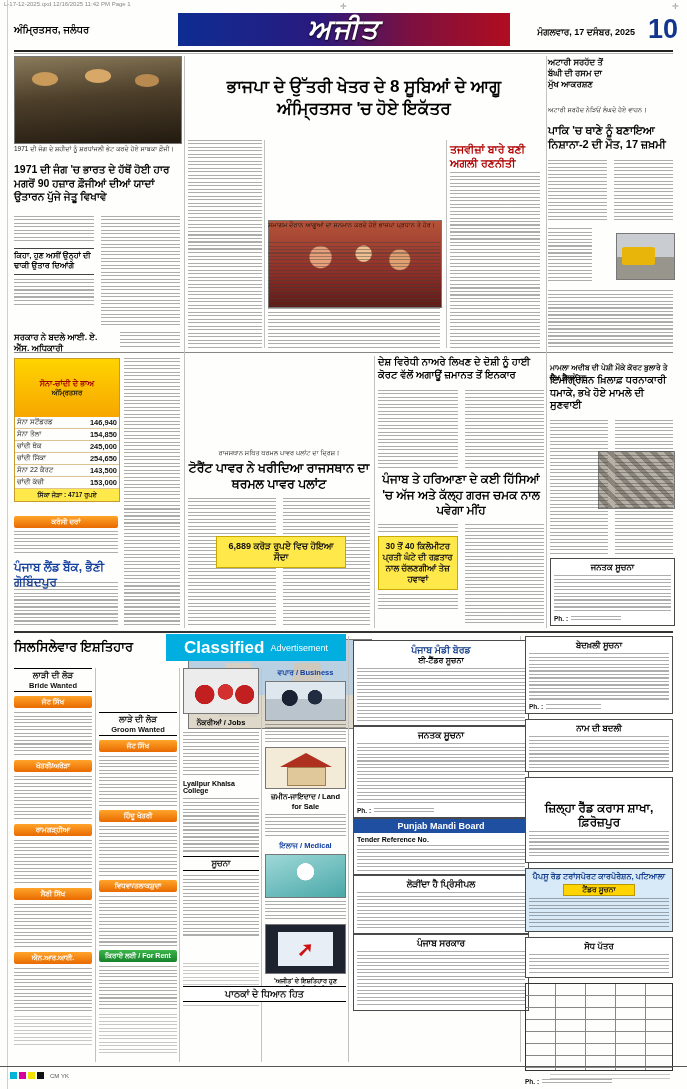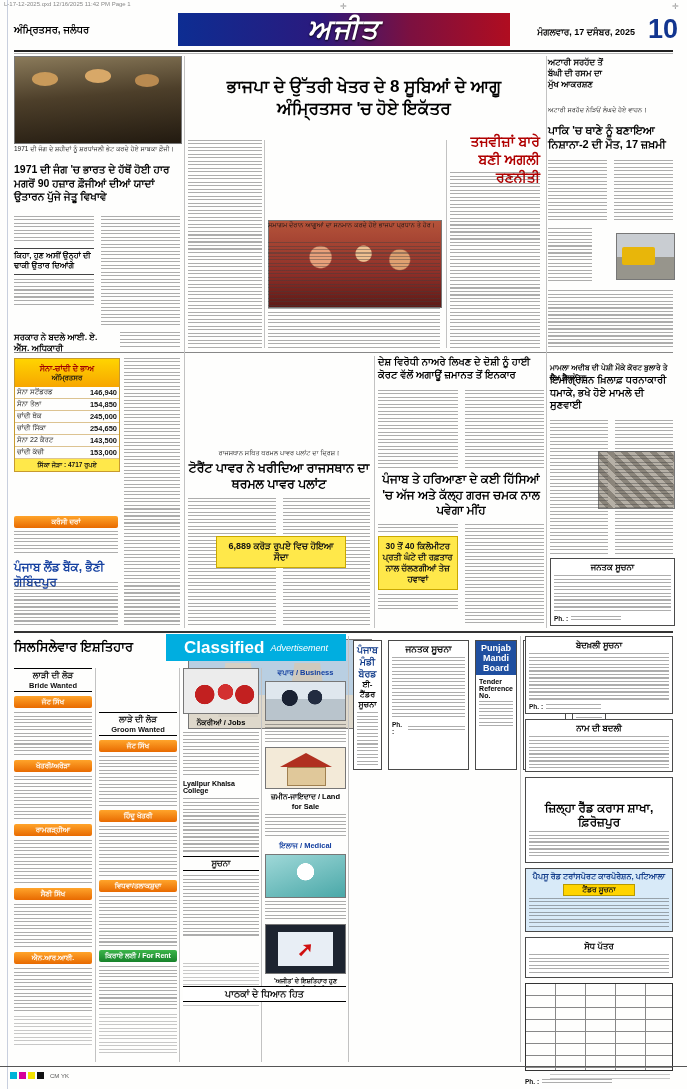--- a/index.html
+++ b/index.html
@@ -62,21 +62,21 @@
     </div>
     <div class="col">
       <div class="sim" style="height:112px;"></div>
     </div>
   </div>
   <div class="abs hl" style="left:14px;top:332px;width:100px;font-size:8.5px;line-height:1.25;">ਸਰਕਾਰ ਨੇ ਬਦਲੇ ਆਈ. ਏ. ਐੱਸ. ਅਧਿਕਾਰੀ</div>
   <div class="abs sim" style="left:120px;top:332px;width:60px;height:16px;"></div>
 
   <div class="abs hl" style="left:188px;top:76px;width:352px;font-size:17px;line-height:1.3;text-align:center;">ਭਾਜਪਾ ਦੇ ਉੱਤਰੀ ਖੇਤਰ ਦੇ 8 ਸੂਬਿਆਂ ਦੇ ਆਗੂ ਅੰਮ੍ਰਿਤਸਰ 'ਚ ਹੋਏ ਇਕੱਤਰ</div>
   <div class="abs sim" style="left:188px;top:140px;width:74px;height:208px;"></div>
-  <div class="abs hl" style="left:450px;top:132px;width:90px;font-size:14px;color:#b00000;line-height:1.3;text-align:right;">ਤਜਵੀਜ਼ਾਂ ਬਾਰੇ ਬਣੀ ਅਗਲੀ ਰਣਨੀਤੀ</div>
+  <div class="abs hl" style="left:450px;top:142px;width:90px;font-size:11px;color:#b00000;line-height:1.3;">ਤਜਵੀਜ਼ਾਂ ਬਾਰੇ ਬਣੀ ਅਗਲੀ ਰਣਨੀਤੀ</div>
   <div class="abs sim" style="left:450px;top:172px;width:90px;height:176px;"></div>
   <div class="abs photo" style="left:268px;top:132px;width:172px;height:86px;background:radial-gradient(circle at 30% 42%,#e8a07a 0 8%,transparent 9%),radial-gradient(circle at 55% 38%,#f0c090 0 7%,transparent 8%),radial-gradient(circle at 76% 45%,#e0a070 0 7%,transparent 8%),linear-gradient(180deg,#b5533a 0%,#8e2f28 60%,#5e1a16 100%);"></div>
   <div class="abs caption" style="left:268px;top:221px;width:172px;">ਸਮਾਗਮ ਦੌਰਾਨ ਆਗੂਆਂ ਦਾ ਸਨਮਾਨ ਕਰਦੇ ਹੋਏ ਭਾਜਪਾ ਪ੍ਰਧਾਨ ਤੇ ਹੋਰ।</div>
   <div class="abs sim" style="left:268px;top:242px;width:172px;height:106px;"></div>
   <div class="vline" style="left:264px;top:140px;height:208px;"></div>
   <div class="vline" style="left:446px;top:140px;height:208px;"></div>
 
   <div class="abs hl" style="left:548px;top:57px;width:64px;font-size:8.5px;line-height:1.3;">ਅਟਾਰੀ ਸਰਹੱਦ ਤੋਂ ਬੱਘੀ ਦੀ ਰਸਮ ਦਾ ਮੁੱਖ ਆਕਰਸ਼ਣ</div>
   <div class="abs photo" style="left:616px;top:57px;width:57px;height:45px;background:linear-gradient(180deg,#c9cdd2 0 52%,#97958c 52%);">
     <div class="abs" style="left:8%;top:28%;width:58%;height:42%;background:#e8b60a;border-radius:2px;"></div>
@@ -94,21 +94,21 @@
   <div class="abs sim" style="left:548px;top:228px;width:44px;height:56px;"></div>
   <div class="abs photo" style="left:598px;top:228px;width:75px;height:56px;background:repeating-linear-gradient(45deg,#b6b0a6 0,#b6b0a6 5px,#8b857b 5px,#8b857b 10px);"></div>
   <div class="abs sim" style="left:548px;top:290px;width:125px;height:58px;"></div>
 
   <div class="hline" style="left:14px;top:352px;width:659px;background:#888;"></div>
   <div class="vline" style="left:184px;top:56px;height:572px;"></div>
   <div class="vline" style="left:546px;top:56px;height:572px;"></div>
   <div class="vline" style="left:374px;top:356px;height:272px;"></div>
 
   <div class="abs" style="left:14px;top:358px;width:104px;border:1px solid #c79a2e;">
-    <div style="background:linear-gradient(180deg,#ffd400,#f7a600);text-align:center;padding:5px 0;">
+    <div style="background:linear-gradient(180deg,#ffd400,#f7a600);text-align:center;padding:20px 0;">
       <div style="font-size:8px;font-weight:bold;color:#a00000;">ਸੋਨਾ-ਚਾਂਦੀ ਦੇ ਭਾਅ</div>
       <div style="font-size:7px;font-weight:bold;">ਅੰਮ੍ਰਿਤਸਰ</div>
     </div>
     <div class="goldrow">
         <span>ਸੋਨਾ ਸਟੈਂਡਰਡ</span>
         <b>146,940</b>
       </div>
     <div class="goldrow">
         <span>ਸੋਨਾ ਤੋਲਾ</span>
         <b>154,850</b>
@@ -193,21 +193,21 @@
     <div class="phline">
         <b style="font-size:6.5px;">Ph. :</b>
         <div class="sim" style="height:5px;width:50px;"></div>
       </div>
   </div>
 
   <div class="hline" style="left:14px;top:631px;width:659px;height:2px;background:#333;"></div>
   <div class="abs hl" style="left:14px;top:639px;width:150px;font-size:13px;">ਸਿਲਸਿਲੇਵਾਰ ਇਸ਼ਤਿਹਾਰ</div>
   <div class="abs" style="left:166px;top:634px;width:180px;height:27px;background:#00aee0;display:flex;align-items:center;justify-content:center;gap:6px;">
     <span style="color:#fff;font-size:17px;font-weight:bold;">Classified</span>
-    <span style="color:#fff;font-size:9px;font-style:italic;">Advertisement</span>
+    <span style="color:#fff;font-size:9px;">Advertisement</span>
   </div>
 
   <div class="vline" style="left:95px;top:668px;height:394px;"></div>
   <div class="vline" style="left:179px;top:668px;height:394px;"></div>
   <div class="vline" style="left:261px;top:668px;height:394px;"></div>
   <div class="vline" style="left:348px;top:636px;height:426px;"></div>
   <div class="vline" style="left:520px;top:636px;height:426px;"></div>
 
   <div class="abs" style="left:14px;top:668px;width:78px;display:flex;flex-direction:column;gap:4px;">
     <div style="border-top:1.5px solid #000;border-bottom:1.5px solid #000;padding:1px 0;text-align:center;">
@@ -271,21 +271,21 @@
     <div class="photo" style="height:48px;background:#1d2430;display:flex;align-items:center;justify-content:center;">
       <div style="width:70%;height:70%;background:#e8eef5;display:flex;align-items:center;justify-content:center;">
         <span style="color:#d01010;font-size:20px;font-weight:bold;">➚</span>
       </div>
     </div>
     <div class="hl" style="font-size:6.5px;text-align:center;line-height:1.3;">'ਅਜੀਤ' ਦੇ ਇਸ਼ਤਿਹਾਰ ਹੁਣ ਵੈੱਬਸਾਈਟ 'ਤੇ ਵੀ</div>
   </div>
 
   <div class="abs" style="left:183px;top:986px;width:163px;background:#fff;border-top:1.5px solid #000;border-bottom:1.5px solid #000;font-size:9.5px;font-weight:bold;text-align:center;padding:1px 0;">ਪਾਠਕਾਂ ਦੇ ਧਿਆਨ ਹਿਤ</div>
 
-  <div class="abs" style="left:353px;top:640px;width:176px;display:flex;flex-direction:row;gap:6px;">
+  <div class="abs" style="left:353px;top:640px;width:176px;display:flex;flex-direction:column;">
     <div class="nbox">
       <div class="ttl" style="font-size:9.5px;color:#123c8a;">ਪੰਜਾਬ ਮੰਡੀ ਬੋਰਡ</div>
       <div class="ttl" style="font-size:8px;">ਈ-ਟੈਂਡਰ ਸੂਚਨਾ</div>
       <div class="sim" style="height:54px;margin-top:2px;"></div>
     </div>
     <div class="nbox">
       <div class="ttl" style="font-size:9px;">ਜਨਤਕ ਸੂਚਨਾ</div>
       <div class="sim" style="height:62px;margin-top:2px;"></div>
       <div class="phline">
           <b style="font-size:6.5px;">Ph. :</b>

